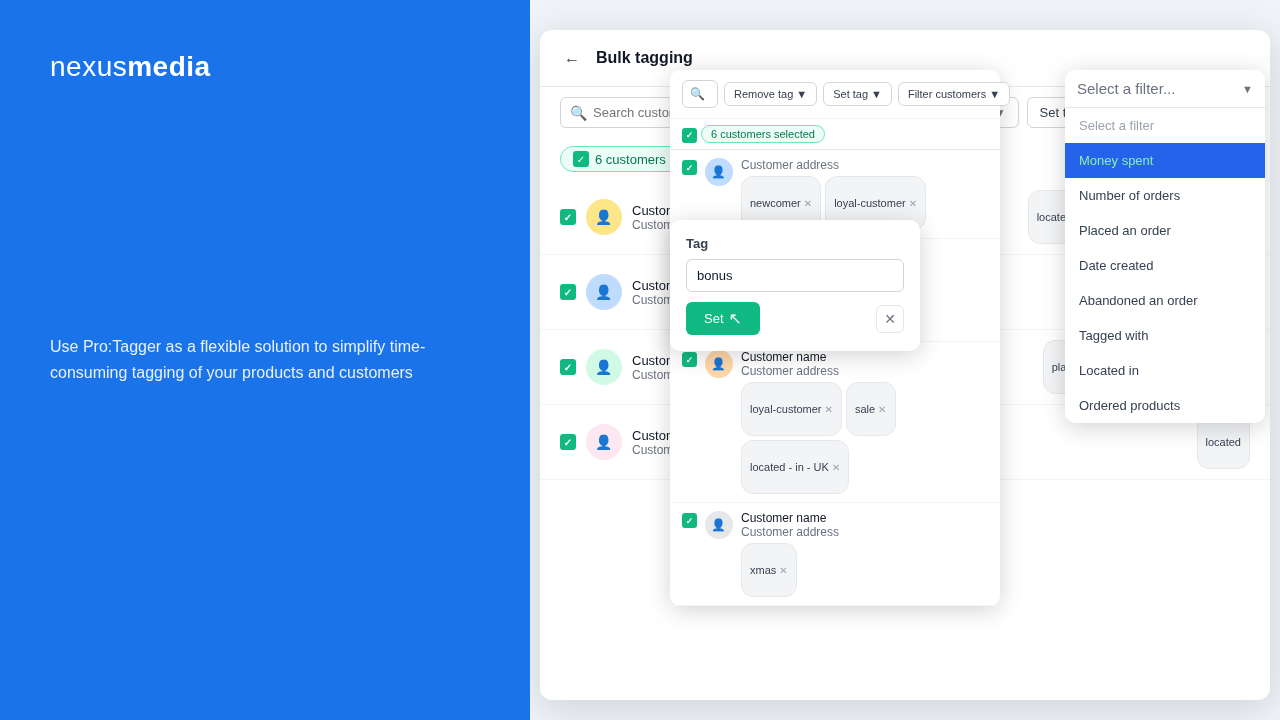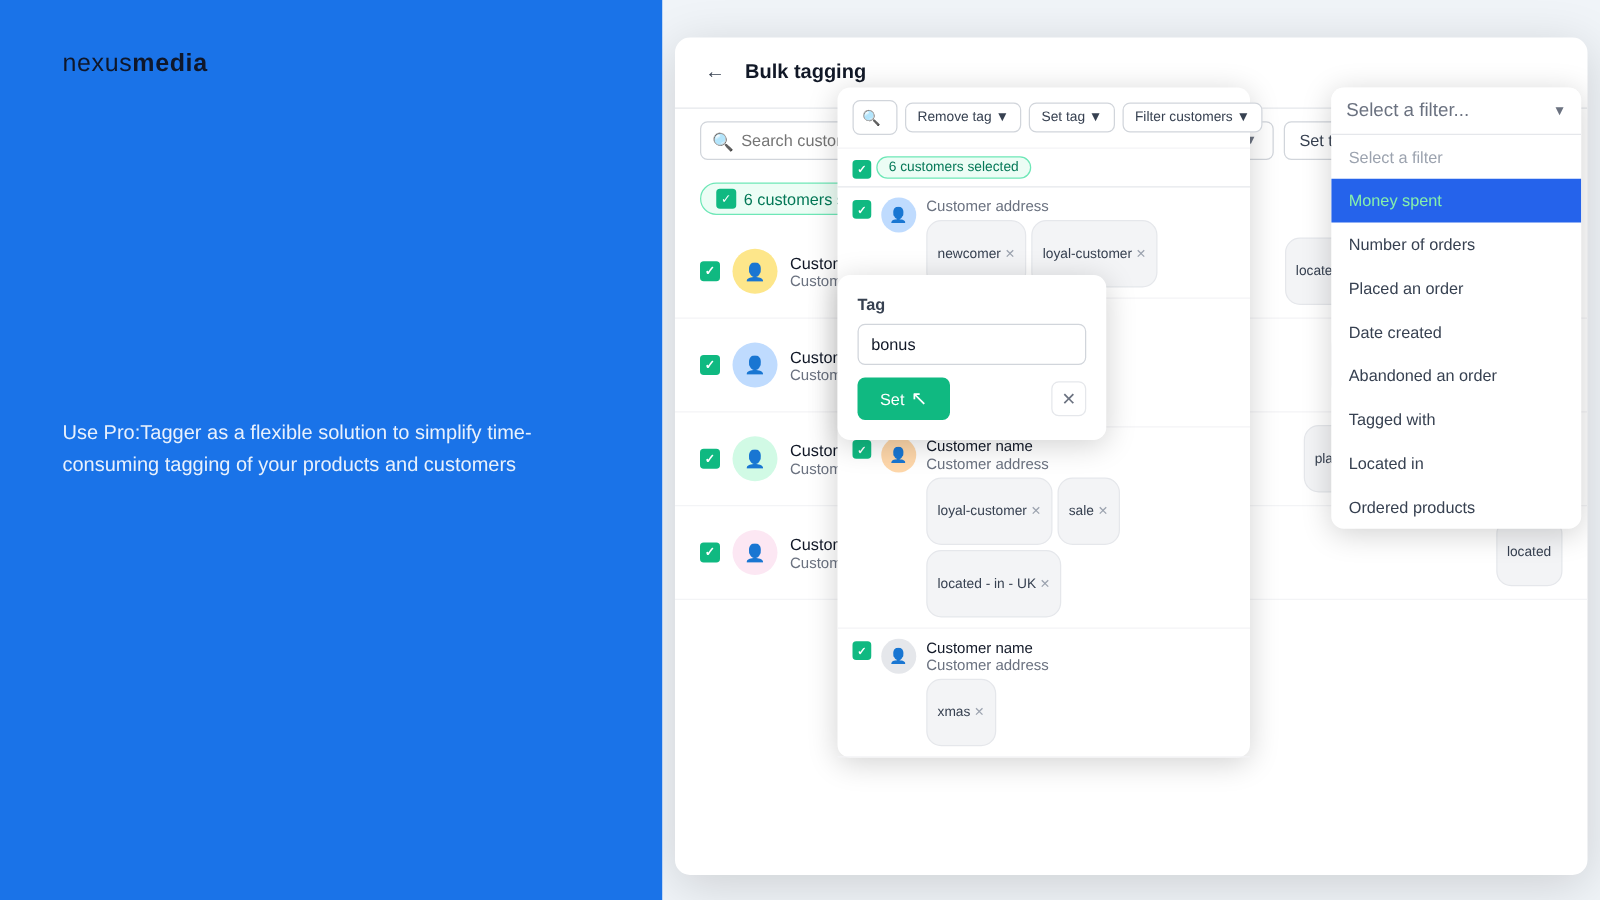--- a/index.html
+++ b/index.html
@@ -18,24 +18,24 @@
       background: #1a73e8;
       height: 720px;
       display: flex;
       flex-direction: column;
       justify-content: center;
       padding: 60px 50px;
       position: relative;
     }
     .logo {
       position: absolute;
-      top: 40px;
+      top: 51px;
       left: 50px;
-      font-size: 20px;
-      color: #0f172a;
+      font-size: 28px;
+      color: #ffffff;
       font-weight: 300;
       letter-spacing: 0.5px;
     }
     .logo strong {
       font-weight: 700;
     }
     .left-panel h1 {
       font-size: 36px;
       font-weight: 800;
       color: white;
@@ -303,21 +303,21 @@
       color: #374151;
       cursor: pointer;
       white-space: nowrap;
     }
 
     
     .tag-popup {
       position: absolute;
       top: 220px;
       left: 140px;
-      width: 215px;
+      width: 250px;
       background: white;
       border-radius: 10px;
       box-shadow: 0 4px 24px rgba(0,0,0,0.18);
       z-index: 20;
       padding: 16px;
     }
     .tag-popup-label {
       font-size: 13px;
       font-weight: 600;
       color: #374151;

